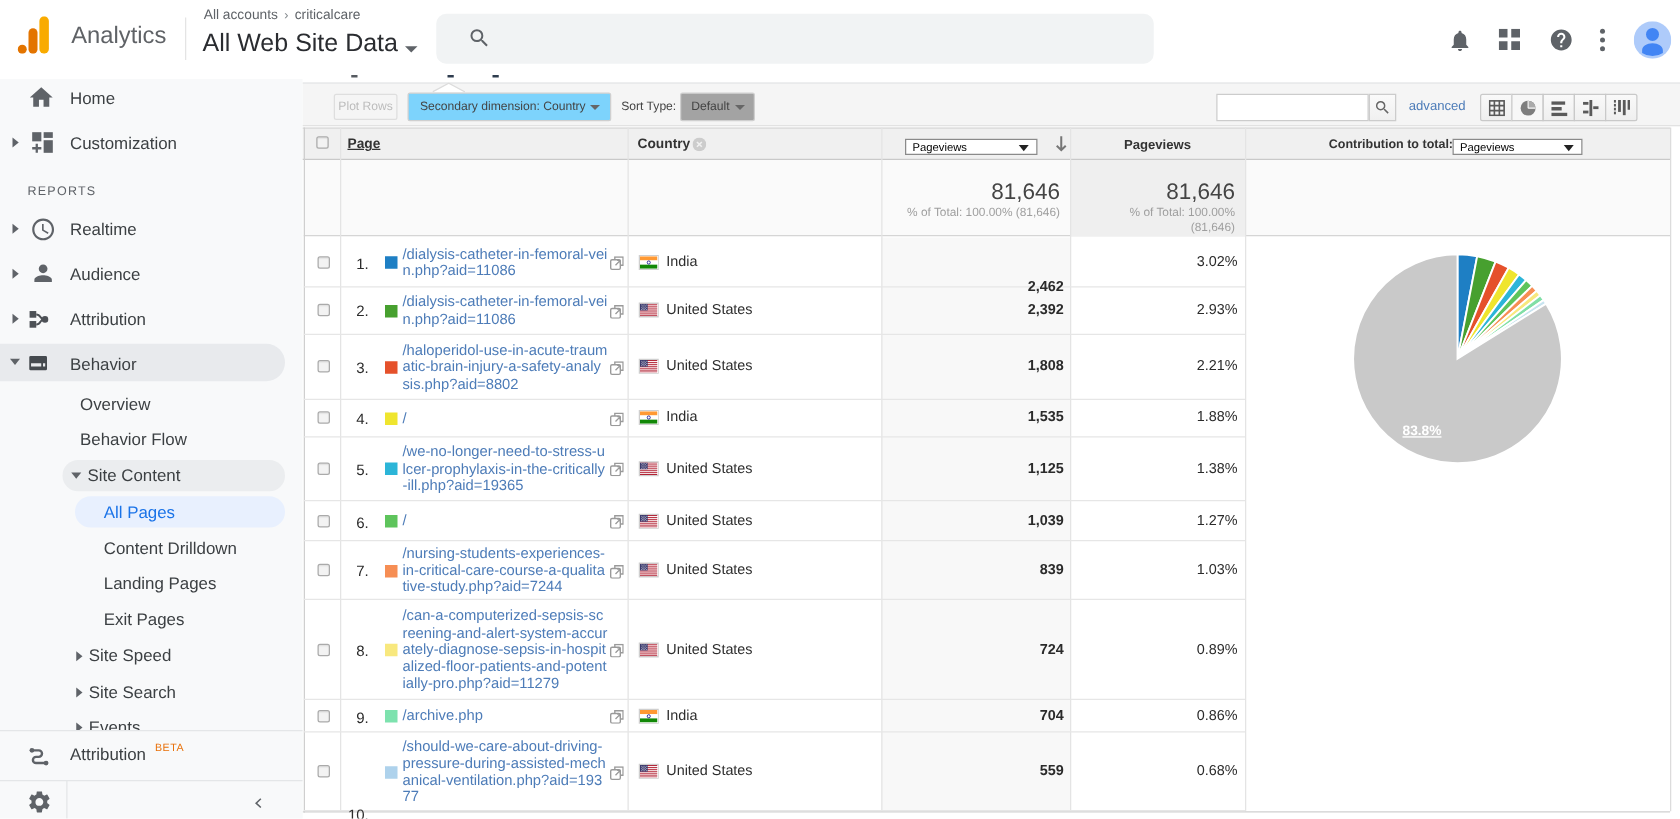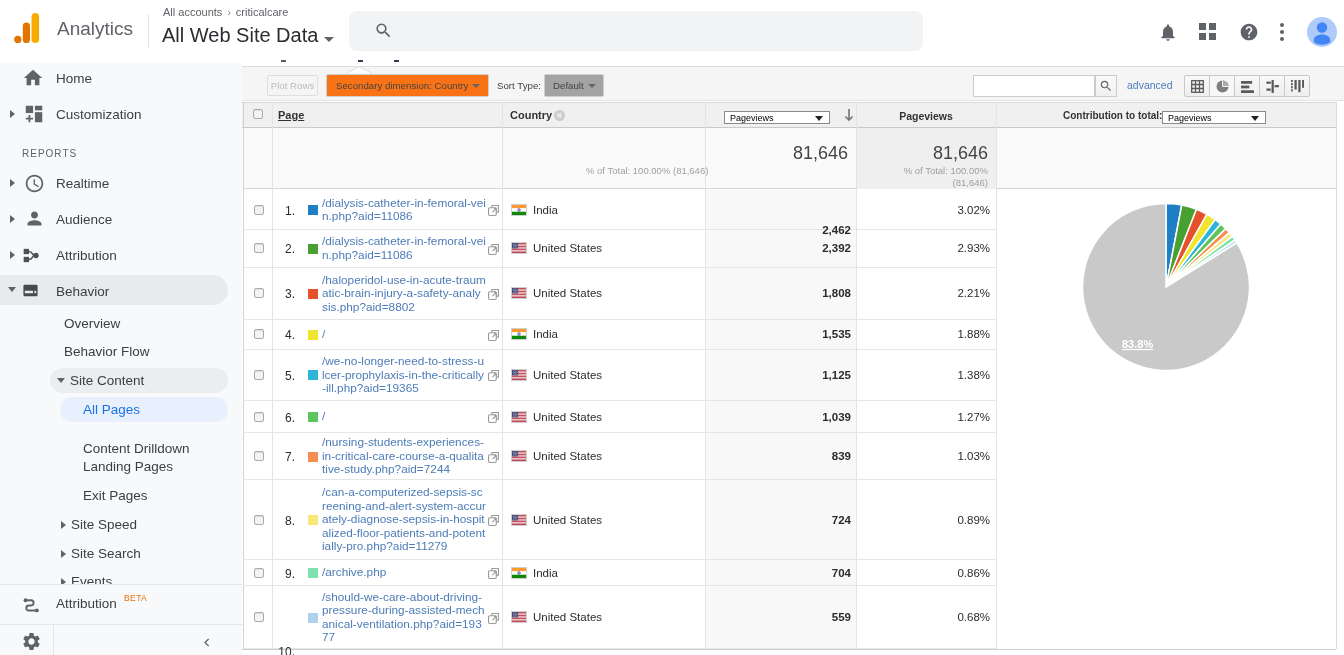--- a/index.html
+++ b/index.html
@@ -128,21 +128,21 @@
       </svg>
   <div class="lbl" style="left:56px;top:221px;">Behavior</div>
 
   <div class="sub" style="left:64px;top:253px;">Overview</div>
   <div class="sub" style="left:64px;top:281px;">Behavior Flow</div>
   <div class="a" style="left:50px;top:305px;width:178px;height:25px;border-radius:13px;background:#ebedef;"></div>
   <div class="card" style="left:57px;top:315px;"></div>
   <div class="sub" style="left:70px;top:310px;">Site Content</div>
   <div class="a" style="left:60px;top:334px;width:168px;height:25px;border-radius:13px;background:#e8f0fe;"></div>
   <div class="sub" style="left:83px;top:339px;color:#1a73e8;">All Pages</div>
-  <div class="sub" style="left:83px;top:368px;margin-top:10px;">Content Drilldown</div>
+  <div class="sub" style="left:83px;top:368px;">Content Drilldown</div>
   <div class="sub" style="left:83px;top:396px;">Landing Pages</div>
   <div class="sub" style="left:83px;top:425px;">Exit Pages</div>
   <div class="car" style="left:61px;top:458px;"></div>
   <div class="sub" style="left:71px;top:454px;">Site Speed</div>
   <div class="car" style="left:61px;top:487px;"></div>
   <div class="sub" style="left:71px;top:483px;">Site Search</div>
   <div class="car" style="left:61px;top:515px;"></div>
   <div class="sub" style="left:71px;top:511px;">Events</div>
 
   <div class="a" style="left:0;top:521px;width:242px;height:71px;background:#f8f9fa;"></div>
@@ -166,21 +166,21 @@
 
 <div id="content">
 
   <div class="a" style="left:0;top:3px;width:1102px;height:1px;background:#dcdee0;"></div>
 
   <div class="a" style="left:0;top:4px;width:1102px;height:34px;background:#f5f5f5;border-bottom:1px solid #e2e2e2;"></div>
   <svg class="a" style="left:104px;top:3px" width="26" height="8" viewBox="0 0 26 8">
         <path d="M0 7.5 L13 0.5 L26 7.5" fill="#ffffff" stroke="#dcdcdc" stroke-width="1"></path>
       </svg>
   <div class="btn" style="left:25px;top:12px;width:51px;height:21px;line-height:19px;color:#bcbcbc;background:#f5f5f5;border-color:#dedede;">Plot Rows</div>
-  <div class="btn" style="left:84px;top:11px;width:163px;height:23px;line-height:21px;background:#f97316;text-align:left;padding-left:9px;">Secondary dimension: Country <span style="position:absolute;right:8px;top:9px;width:0;height:0;border-left:4px solid transparent;border-right:4px solid transparent;border-top:4px solid #666;"></span></div>
+  <div class="btn" style="left:84px;top:11px;width:163px;height:23px;line-height:21px;background:#7dd3fc;text-align:left;padding-left:9px;">Secondary dimension: Country <span style="position:absolute;right:8px;top:9px;width:0;height:0;border-left:4px solid transparent;border-right:4px solid transparent;border-top:4px solid #666;"></span></div>
   <div class="a" style="left:255px;top:17px;font-size:9.7px;color:#444;">Sort Type:</div>
   <div class="btn" style="left:302px;top:11px;width:60px;height:23px;line-height:21px;background:#a3a3a3;text-align:left;padding-left:8px;">Default <span style="position:absolute;right:7px;top:9px;width:0;height:0;border-left:4px solid transparent;border-right:4px solid transparent;border-top:4px solid #666;"></span></div>
 
   <div class="a" style="left:731px;top:12px;width:122px;height:22px;background:#fff;border:1px solid #ccc;"></div>
   <div class="a" style="left:853px;top:12px;width:22px;height:22px;background:linear-gradient(#fafafa,#f0f0f0);border:1px solid #ccc;">
     <svg style="position:absolute;left:3px;top:3px" width="14" height="14" viewBox="0 0 24 24">
           <path fill="#666" d="M15.5 14h-.79l-.28-.27A6.47 6.47 0 0 0 16 9.5 6.5 6.5 0 1 0 9.5 16c1.61 0 3.09-.59 4.23-1.57l.27.28v.79l5 4.99L20.49 19l-4.99-5zm-6 0C7.01 14 5 11.99 5 9.5S7.01 5 9.5 5 14 7.01 14 9.5 11.99 14 9.5 14z"></path>
         </svg>
   </div>
   <div class="a" style="left:885px;top:16px;font-size:10.5px;color:#4d7cb8;">advanced</div>
@@ -246,21 +246,21 @@
   <svg class="a" style="left:601px;top:45px" width="12" height="14" viewBox="0 0 14 16">
         <path d="M7 1v12M2.8 9.8L7 14l4.2-4.2" stroke="#777" stroke-width="1.9" fill="none"></path>
       </svg>
   <div class="a" style="left:614px;top:47px;width:140px;text-align:center;font-size:10.5px;font-weight:bold;color:#333;">Pageviews</div>
   <div class="a" style="left:821px;top:47px;font-size:10px;font-weight:bold;color:#333;">Contribution to total:</div>
   <div class="a" style="left:920px;top:48px;width:104px;height:13px;background:#fff;border:1px solid #8a8a8a;font-size:9px;color:#000;padding:1px 0 0 5px;">Pageviews<span style="position:absolute;right:6px;top:3.5px;width:0;height:0;border-left:4px solid transparent;border-right:4px solid transparent;border-top:5px solid #222;"></span></div>
 
   <div class="a" style="left:1px;top:65px;width:1093px;height:61px;background:#fafafa;border-bottom:1px solid #d5d5d5;"></div>
   <div class="a" style="left:614px;top:65px;width:140px;height:61px;background:#efefef;"></div>
   <div class="a" style="left:424px;top:80px;width:182px;text-align:right;font-size:18px;color:#444;">81,646</div>
-  <div class="a" style="left:344px;top:102px;width:262px;font-size:9.5px;color:#9e9e9e;">% of Total: 100.00% (81,646)</div>
+  <div class="a" style="left:344px;top:102px;width:262px;text-align:right;font-size:9.5px;color:#9e9e9e;">% of Total: 100.00% (81,646)</div>
   <div class="a" style="left:564px;top:80px;width:182px;text-align:right;font-size:18px;color:#444;">81,646</div>
   <div class="a" style="left:564px;top:102px;width:182px;text-align:right;font-size:9.5px;color:#9e9e9e;line-height:12px;">% of Total: 100.00%<br>(81,646)</div>
 
   <div class="a" style="left:463px;top:127px;width:151px;height:459px;background:#f8f8f8;"></div>
 
   <div class="vline" style="left:1px;top:39px;height:548px;background:#cfcfcf;"></div>
   <div class="vline" style="left:30px;top:39px;height:547px;"></div>
   <div class="vline" style="left:260px;top:39px;height:547px;"></div>
   <div class="vline" style="left:463px;top:39px;height:547px;"></div>
   <div class="vline" style="left:614px;top:39px;height:547px;"></div>

